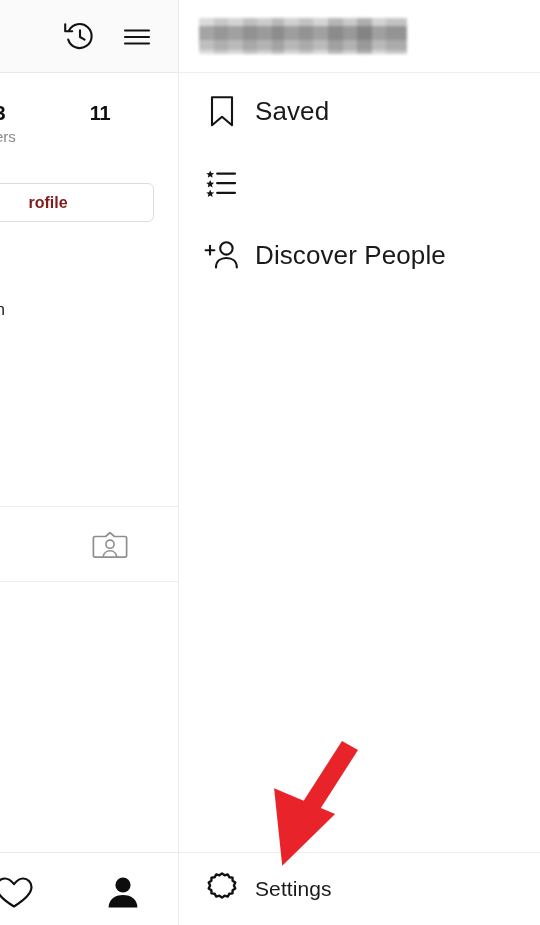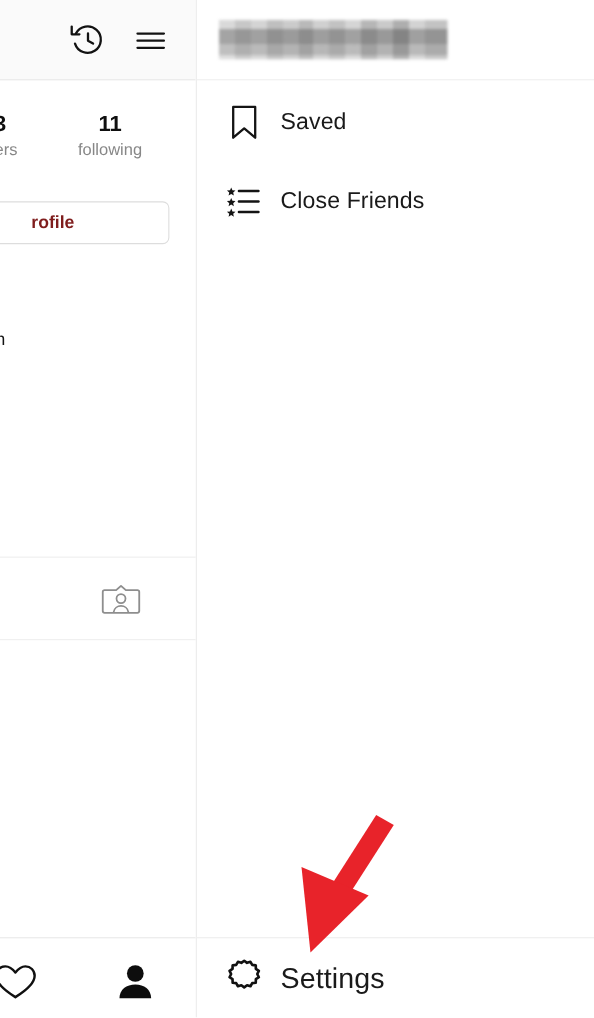--- a/index.html
+++ b/index.html
@@ -143,21 +143,21 @@
     width: 362px; height: 72px;
     display: flex; align-items: center;
   }
   .menu-icon {
     position: absolute; left: 25px;
     width: 36px; height: 36px;
     display: flex; align-items: center; justify-content: center;
   }
   .menu-label {
     position: absolute; left: 76px;
-    font-size: 21px; color: #1a1a1a;
+    font-size: 26px; color: #1a1a1a;
     letter-spacing: 0.1px;
     white-space: nowrap;
   }
   #menu-item-saved { top: 75px; }
   #menu-item-close-friends { top: 147px; }
   #menu-item-discover-people { top: 219px; }
 
   
   #settings-row {
     position: absolute; left: 0; bottom: 0;
@@ -166,21 +166,21 @@
     display: flex; align-items: center;
     background: #ffffff;
   }
   #settings-icon {
     position: absolute; left: 24px;
     width: 38px; height: 38px;
     display: flex; align-items: center; justify-content: center;
   }
   #settings-label {
     position: absolute; left: 76px;
-    font-size: 26px; color: #1a1a1a;
+    font-size: 21px; color: #1a1a1a;
     letter-spacing: 0.1px;
   }
 
   
   #annotation-arrow {
     position: absolute;
     left: 250px; top: 735px;
     width: 130px; height: 140px;
     pointer-events: none;
   }
@@ -209,21 +209,20 @@
       </div>
     </div>
 
     <div id="stats">
       <div class="stat" id="stat-followers">
         <div class="stat-num">3</div>
         <div class="stat-lbl">wers</div>
       </div>
       <div class="stat" id="stat-following">
         <div class="stat-num">11</div>
-        <div class="stat-lbl">following</div>
       </div>
     </div>
 
     <div id="edit-profile-btn">
       <span id="edit-profile-label">rofile</span>
     </div>
 
     <div id="bio-line">n</div>
 
     <div id="tabs-divider-top"></div>
@@ -272,23 +271,33 @@
           <g fill="#141414">
             <polygon points="6.2,5.4 7.3,8.0 10.1,8.2 8.0,10.1 8.6,12.8 6.2,11.3 3.8,12.8 4.4,10.1 2.3,8.2 5.1,8.0"></polygon>
             <polygon points="6.2,15.0 7.3,17.6 10.1,17.8 8.0,19.7 8.6,22.4 6.2,20.9 3.8,22.4 4.4,19.7 2.3,17.8 5.1,17.6"></polygon>
             <polygon points="6.2,24.6 7.3,27.2 10.1,27.4 8.0,29.3 8.6,32.0 6.2,30.5 3.8,32.0 4.4,29.3 2.3,27.4 5.1,27.2"></polygon>
           </g>
           <line x1="13.2" y1="8.6" x2="31" y2="8.6" stroke="#141414" stroke-width="2.2" stroke-linecap="round"></line>
           <line x1="13.2" y1="18.2" x2="31" y2="18.2" stroke="#141414" stroke-width="2.2" stroke-linecap="round"></line>
           <line x1="13.2" y1="27.8" x2="31" y2="27.8" stroke="#141414" stroke-width="2.2" stroke-linecap="round"></line>
         </svg>
       </span>
-      <span class="menu-label">Close Friends</span>
-    </div>
-
+    </div>
+
+    <div class="menu-item" id="menu-item-discover-people">
+      <span class="menu-icon">
+        <svg viewBox="0 0 36 36" width="36" height="36">
+          <line x1="1.6" y1="13.2" x2="10.4" y2="13.2" stroke="#141414" stroke-width="2.1" stroke-linecap="round"></line>
+          <line x1="6" y1="8.8" x2="6" y2="17.6" stroke="#141414" stroke-width="2.1" stroke-linecap="round"></line>
+          <circle cx="22.4" cy="11.4" r="6.2" fill="none" stroke="#141414" stroke-width="2.1"></circle>
+          <path d="M12 30.4 c0 -6.2 4.6 -9.4 10.4 -9.4 c5.8 0 10.4 3.2 10.4 9.4" fill="none" stroke="#141414" stroke-width="2.1" stroke-linecap="round"></path>
+        </svg>
+      </span>
+      <span class="menu-label">Discover People</span>
+    </div>
 
     <div id="settings-row">
       <span id="settings-icon">
         <svg viewBox="0 0 38 38" width="38" height="38">
           <path d="M19 3.4
                    l2.6 1.9 l3.1 -0.9 l1.6 2.8 l3.2 0.4 l0.1 3.2 l2.7 1.8 l-1.4 2.9 l1.4 2.9 l-2.7 1.8 l-0.1 3.2 l-3.2 0.4 l-1.6 2.8 l-3.1 -0.9 l-2.6 1.9 l-2.6 -1.9 l-3.1 0.9 l-1.6 -2.8 l-3.2 -0.4 l-0.1 -3.2 l-2.7 -1.8 l1.4 -2.9 l-1.4 -2.9 l2.7 -1.8 l0.1 -3.2 l3.2 -0.4 l1.6 -2.8 l3.1 0.9 z" fill="none" stroke="#111111" stroke-width="2.4" stroke-linejoin="round"></path>
         </svg>
       </span>
       <span id="settings-label">Settings</span>
     </div>

